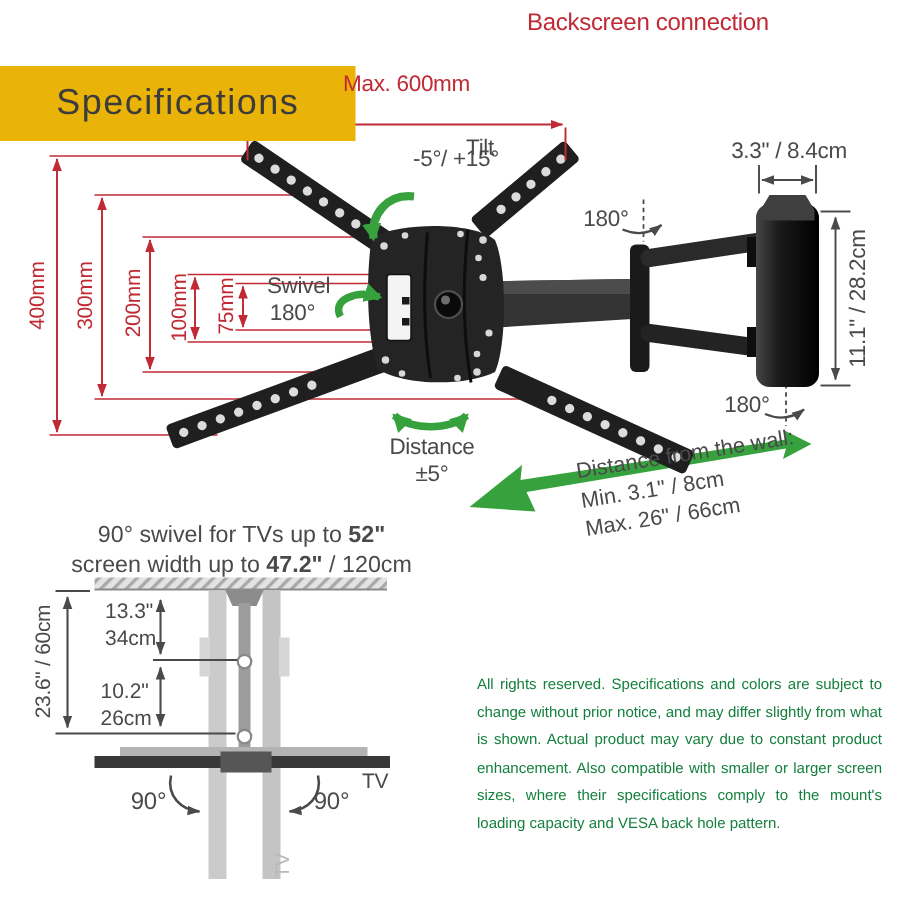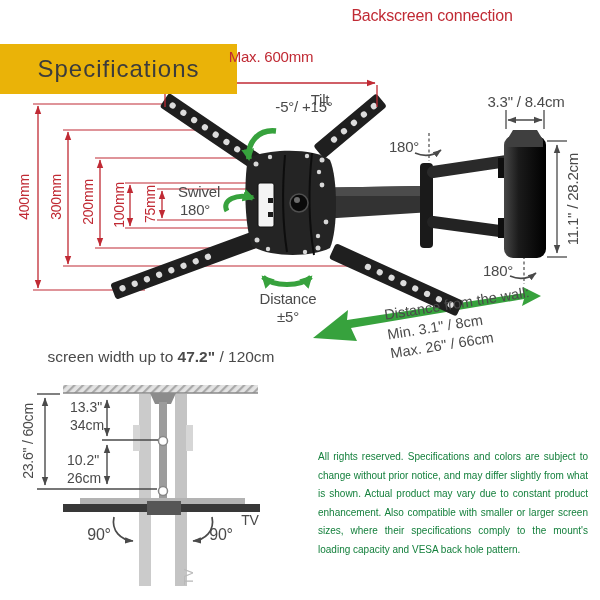--- a/index.html
+++ b/index.html
@@ -228,20 +228,21 @@
   <div class="lbl" style="left:526px;top:101px;">3.3" / 8.4cm</div>
   <div class="lbl rot" style="left:572px;top:199px;">11.1" / 28.2cm</div>
 
   <div id="distance-block">
     <div>Distance from the wall:</div>
     <div>Min. 3.1" / 8cm</div>
     <div>Max. 26" / 66cm</div>
   </div>
 
   <div id="swivel-titles">
+    <div><span>90° swivel for TVs up to </span><span class="b">52"</span></div>
     <div><span>screen width up to </span><span class="b">47.2"</span><span> / 120cm</span></div>
   </div>
   <div class="lbl rot" style="left:28px;top:441px;font-size:14px;">23.6" / 60cm</div>
   <div class="dim2" style="left:70px;top:398px;">
     <div>13.3"</div>
     <div>34cm</div>
   </div>
   <div class="dim2" style="left:67px;top:451px;">
     <div>10.2"</div>
     <div>26cm</div>

